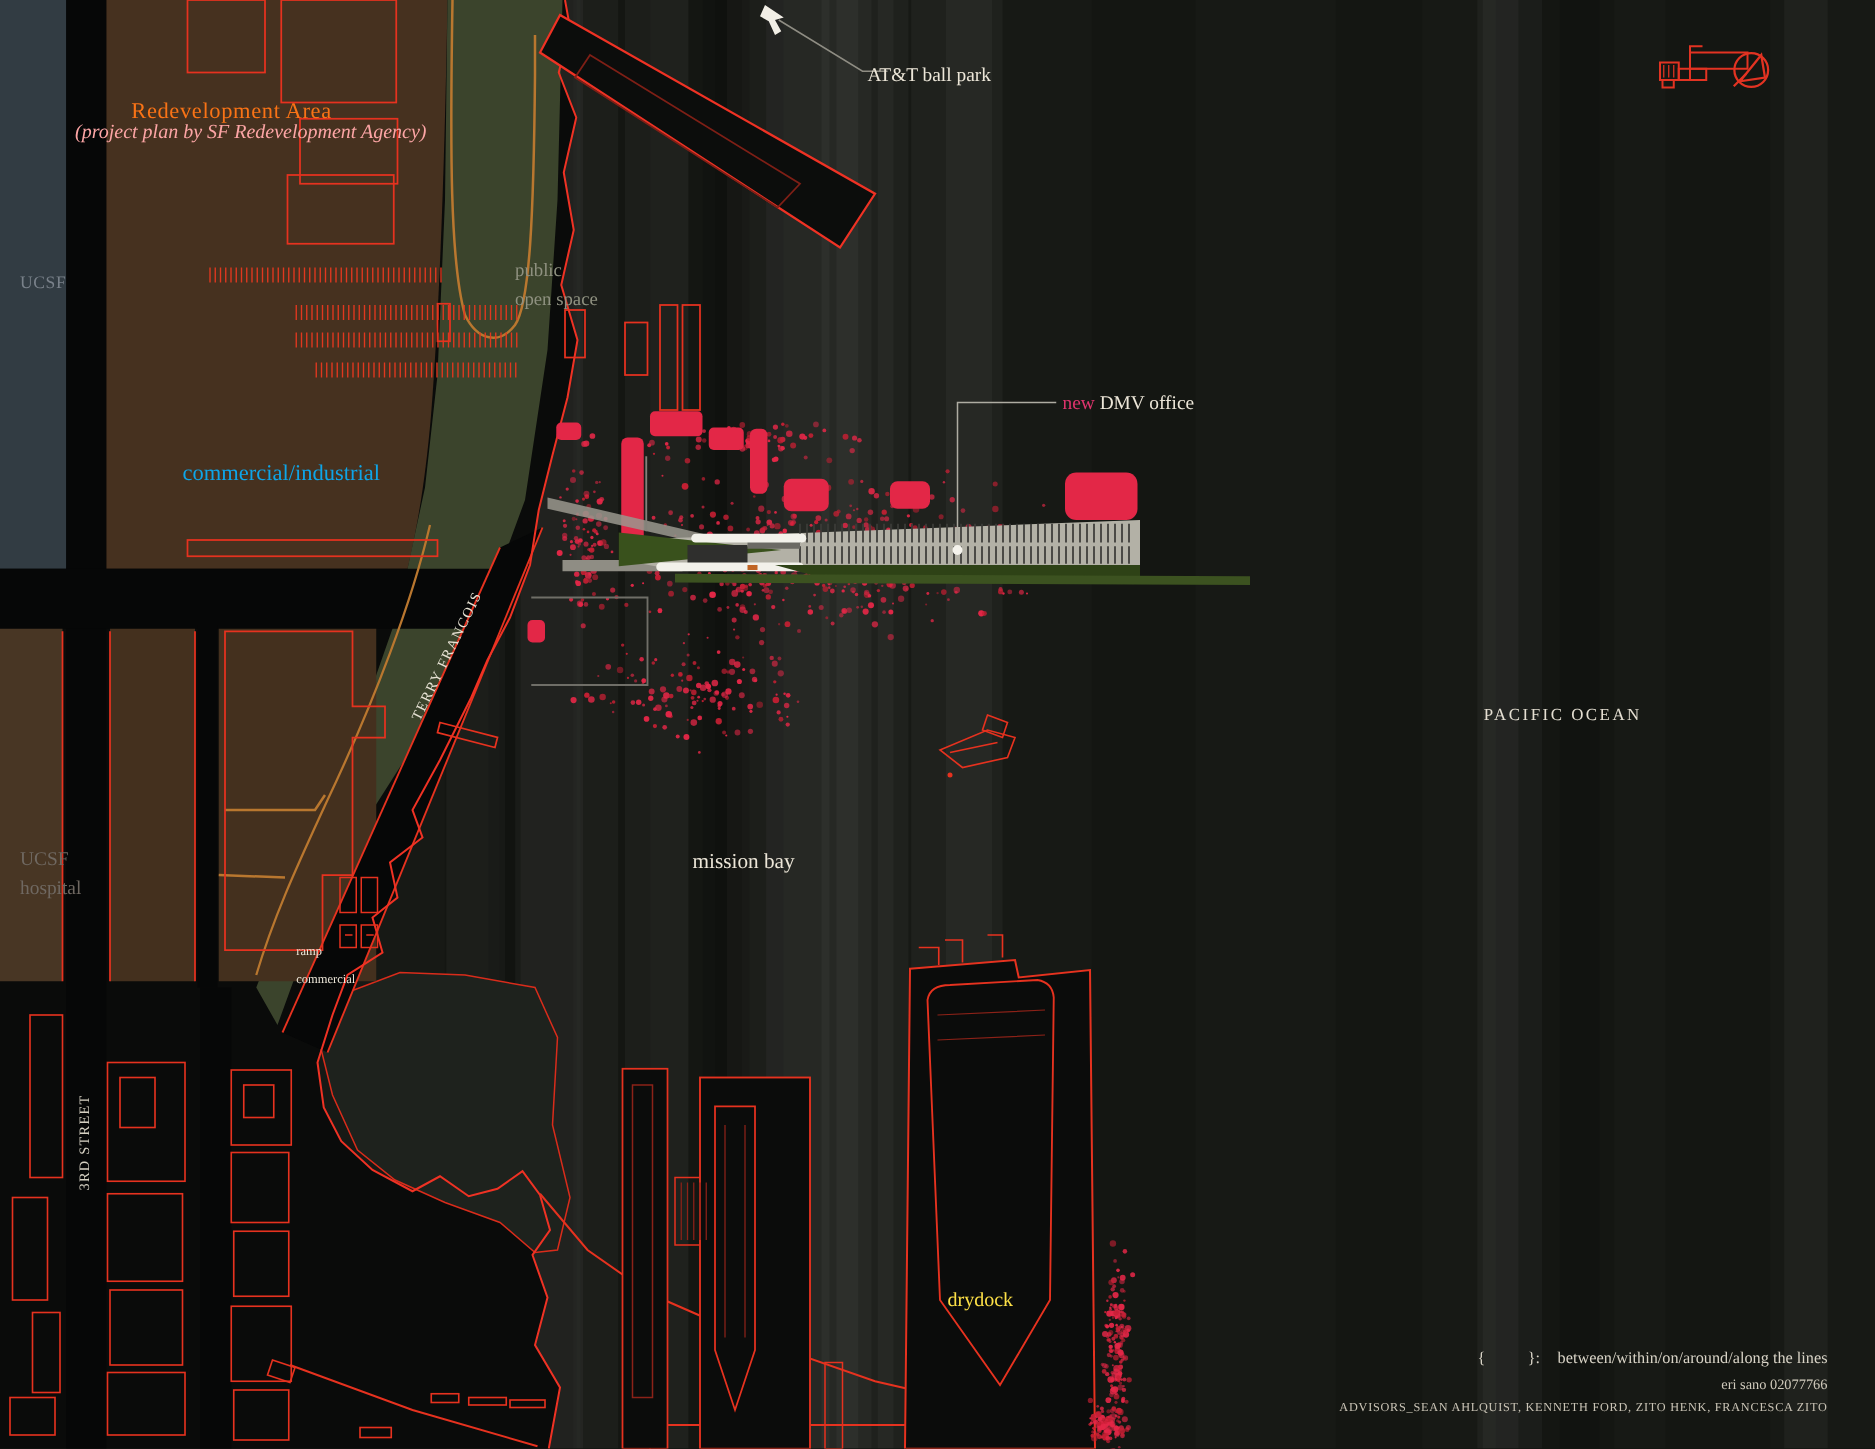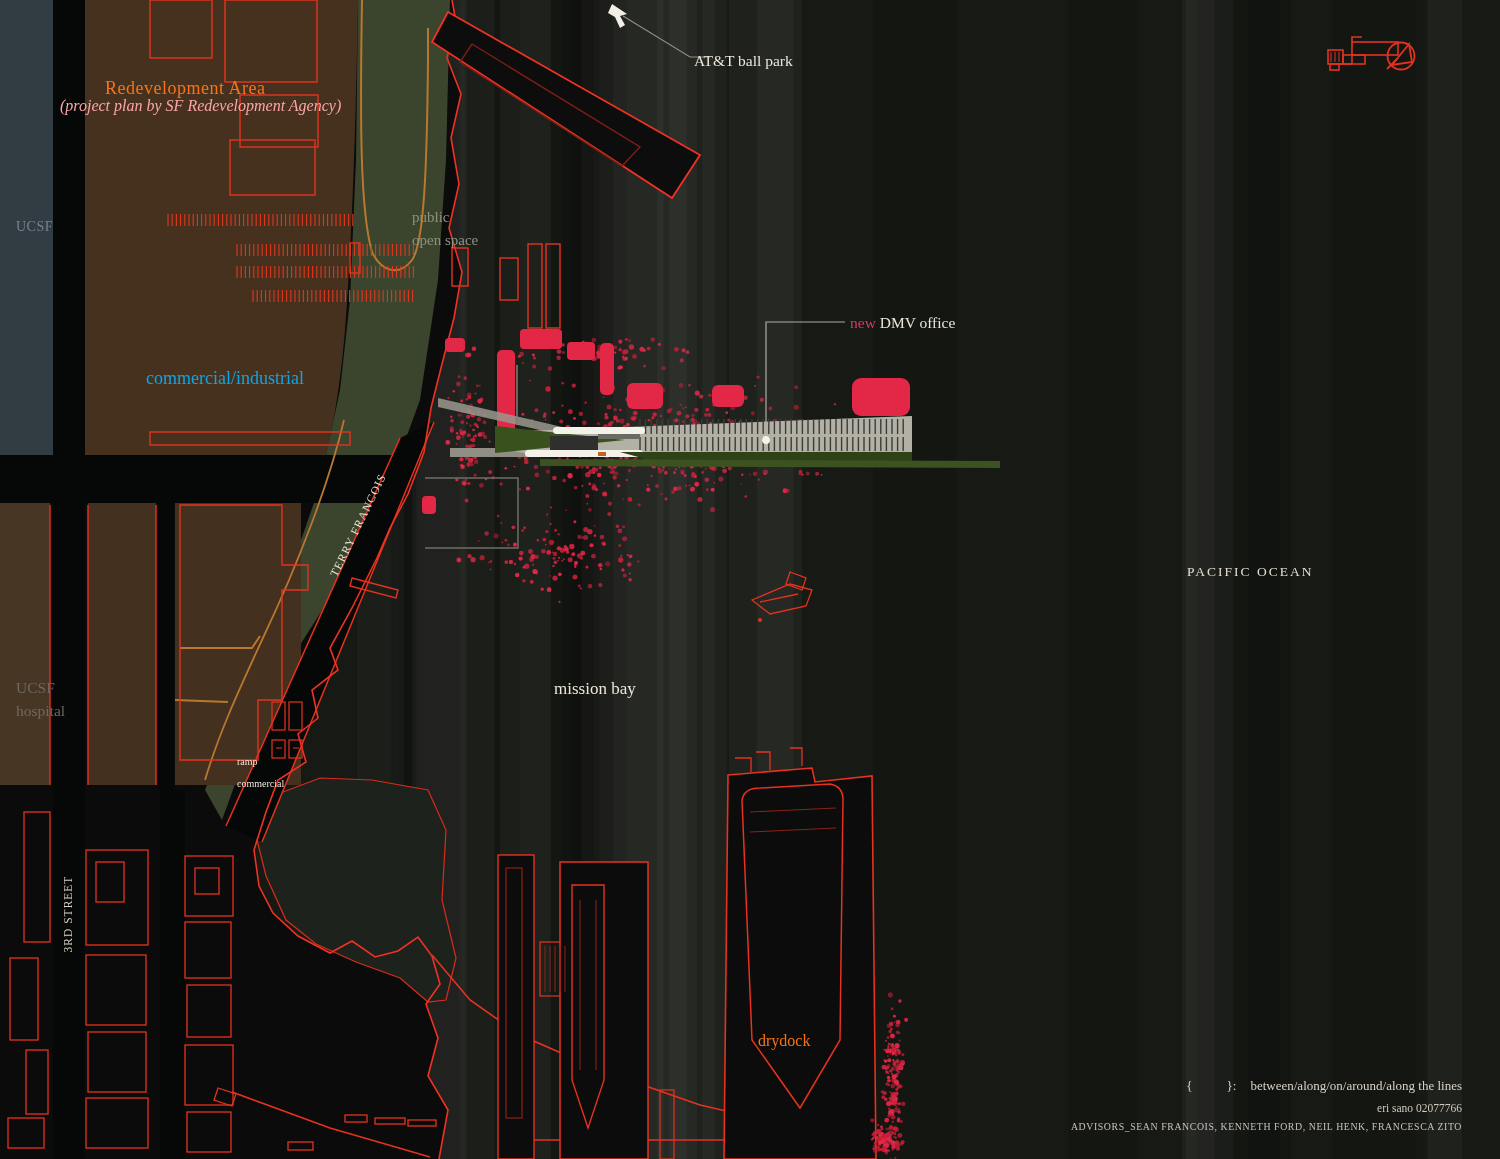--- a/index.html
+++ b/index.html
@@ -17,21 +17,21 @@
   #lbl-dmv{left:850px;top:314px;font-size:15.5px;}
   #lbl-dmv .new{color:#e0346d;}
   #lbl-terry{left:268px;top:519px;width:180px;text-align:center;font-size:11.5px;
              letter-spacing:1.2px;color:#e8e3d5;transform:rotate(-64deg);}
   #lbl-hosp{left:16px;top:676px;font-size:15.5px;color:#6f6861;line-height:23px;}
   #lbl-ramp{left:237px;top:751px;font-size:10px;line-height:22px;}
   #lbl-bay{left:554px;top:679px;font-size:17px;}
   #lbl-ocean{left:1187px;top:564px;font-size:13.5px;letter-spacing:2px;color:#e4ded1;}
   #lbl-3rd{left:8px;top:908px;width:120px;text-align:center;font-size:11.5px;
            letter-spacing:1px;color:#d6d1c3;transform:rotate(-90deg);}
-  #lbl-dry{left:758px;top:1032px;font-size:16px;color:#f97316;}
+  #lbl-dry{left:758px;top:1032px;font-size:16px;color:#fde047;}
   #credits{position:absolute;right:38px;top:1078px;text-align:right;color:#d8d3c6;}
   #credits .legend{font-size:13px;margin-bottom:8px;}
   #credits .legend .gap{display:inline-block;width:34px;}
   #credits .legend .txt{margin-left:14px;}
   #credits .author{font-size:11.5px;margin-bottom:7px;color:#cfc9bb;}
   #credits .advisors{font-size:9.8px;letter-spacing:.6px;color:#c9c3b5;}
 </style>
 </head>
 <body>
 
@@ -1554,17 +1554,17 @@
   <div class="lbl" id="lbl-ramp">
     <span class="ln">ramp</span>
     <span class="ln">commercial</span>
   </div>
   <div class="lbl" id="lbl-bay">mission bay</div>
   <div class="lbl" id="lbl-ocean">PACIFIC OCEAN</div>
   <div class="lbl" id="lbl-3rd">3RD STREET</div>
   <div class="lbl" id="lbl-dry">drydock</div>
 
   <div id="credits">
-    <div class="legend"><span>{</span><span class="gap"></span><span>}</span><span>:</span><span class="txt">between/along/on/around/along the lines</span></div>
+    <div class="legend"><span>{</span><span class="gap"></span><span>}</span><span>:</span><span class="txt">between/within/on/around/along the lines</span></div>
     <div class="author">eri sano 02077766</div>
-    <div class="advisors">ADVISORS_SEAN FRANCOIS, KENNETH FORD, NEIL HENK, FRANCESCA ZITO</div>
+    <div class="advisors">ADVISORS_SEAN AHLQUIST, KENNETH FORD, ZITO HENK, FRANCESCA ZITO</div>
   </div>
 </div>
 
 </body></html>

